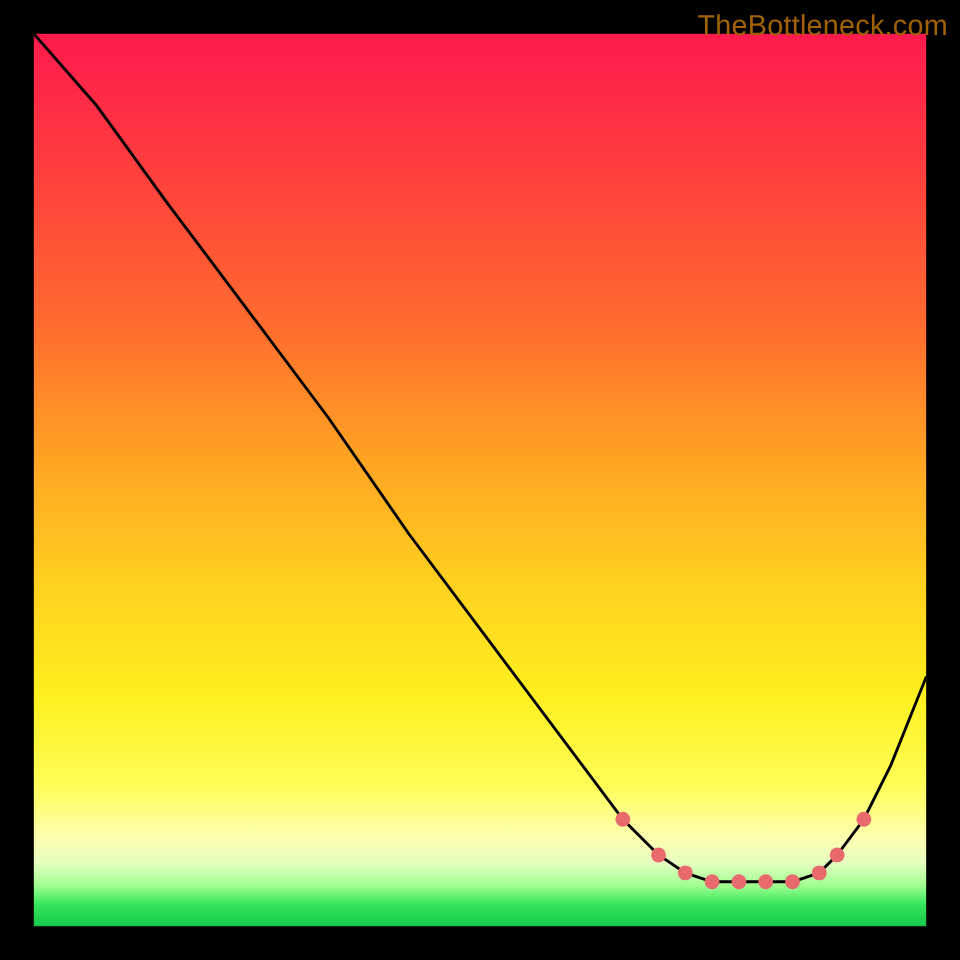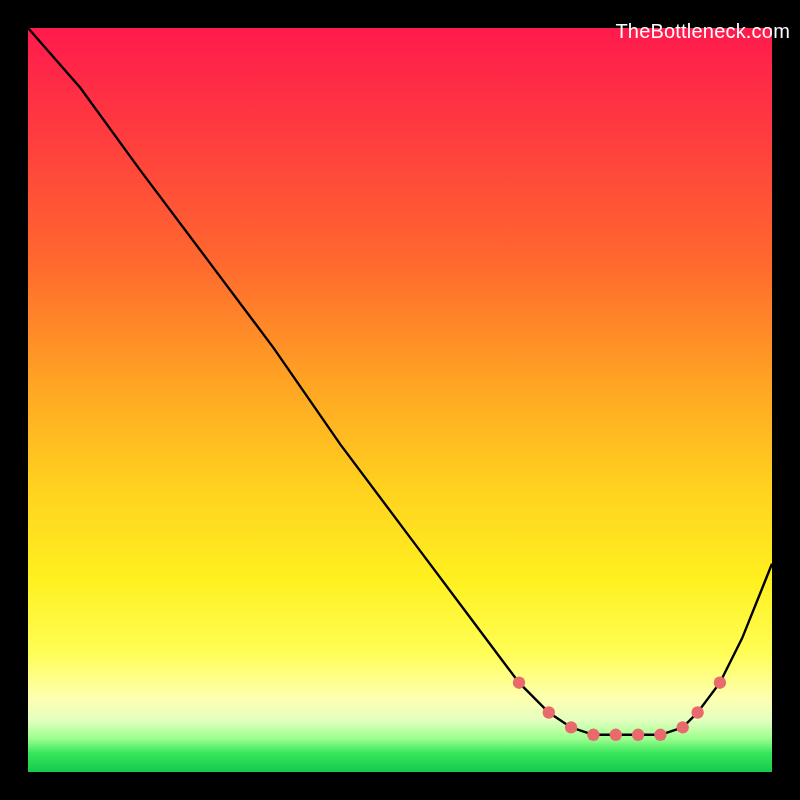--- a/index.html
+++ b/index.html
@@ -43,25 +43,25 @@
       #36e65a 97.5%,
       #17c94c 100%
     );
   }
   svg.curve {
     position: absolute;
     inset: 0;
   }
   .watermark {
     position: absolute;
-    top: 20px;
+    top: 8px;
     right: 10px;
     font-family: Arial, Helvetica, sans-serif;
-    font-size: 20px;
-    color: #ffffff;
+    font-size: 24px;
+    color: #a16207;
     letter-spacing: 0.2px;
   }
 </style>
 </head>
 <body>
 
 <div class="stage">
   <div class="plot">
     <div class="gradient"></div>
     <svg class="curve" viewBox="0 0 744 744" preserveAspectRatio="none">

